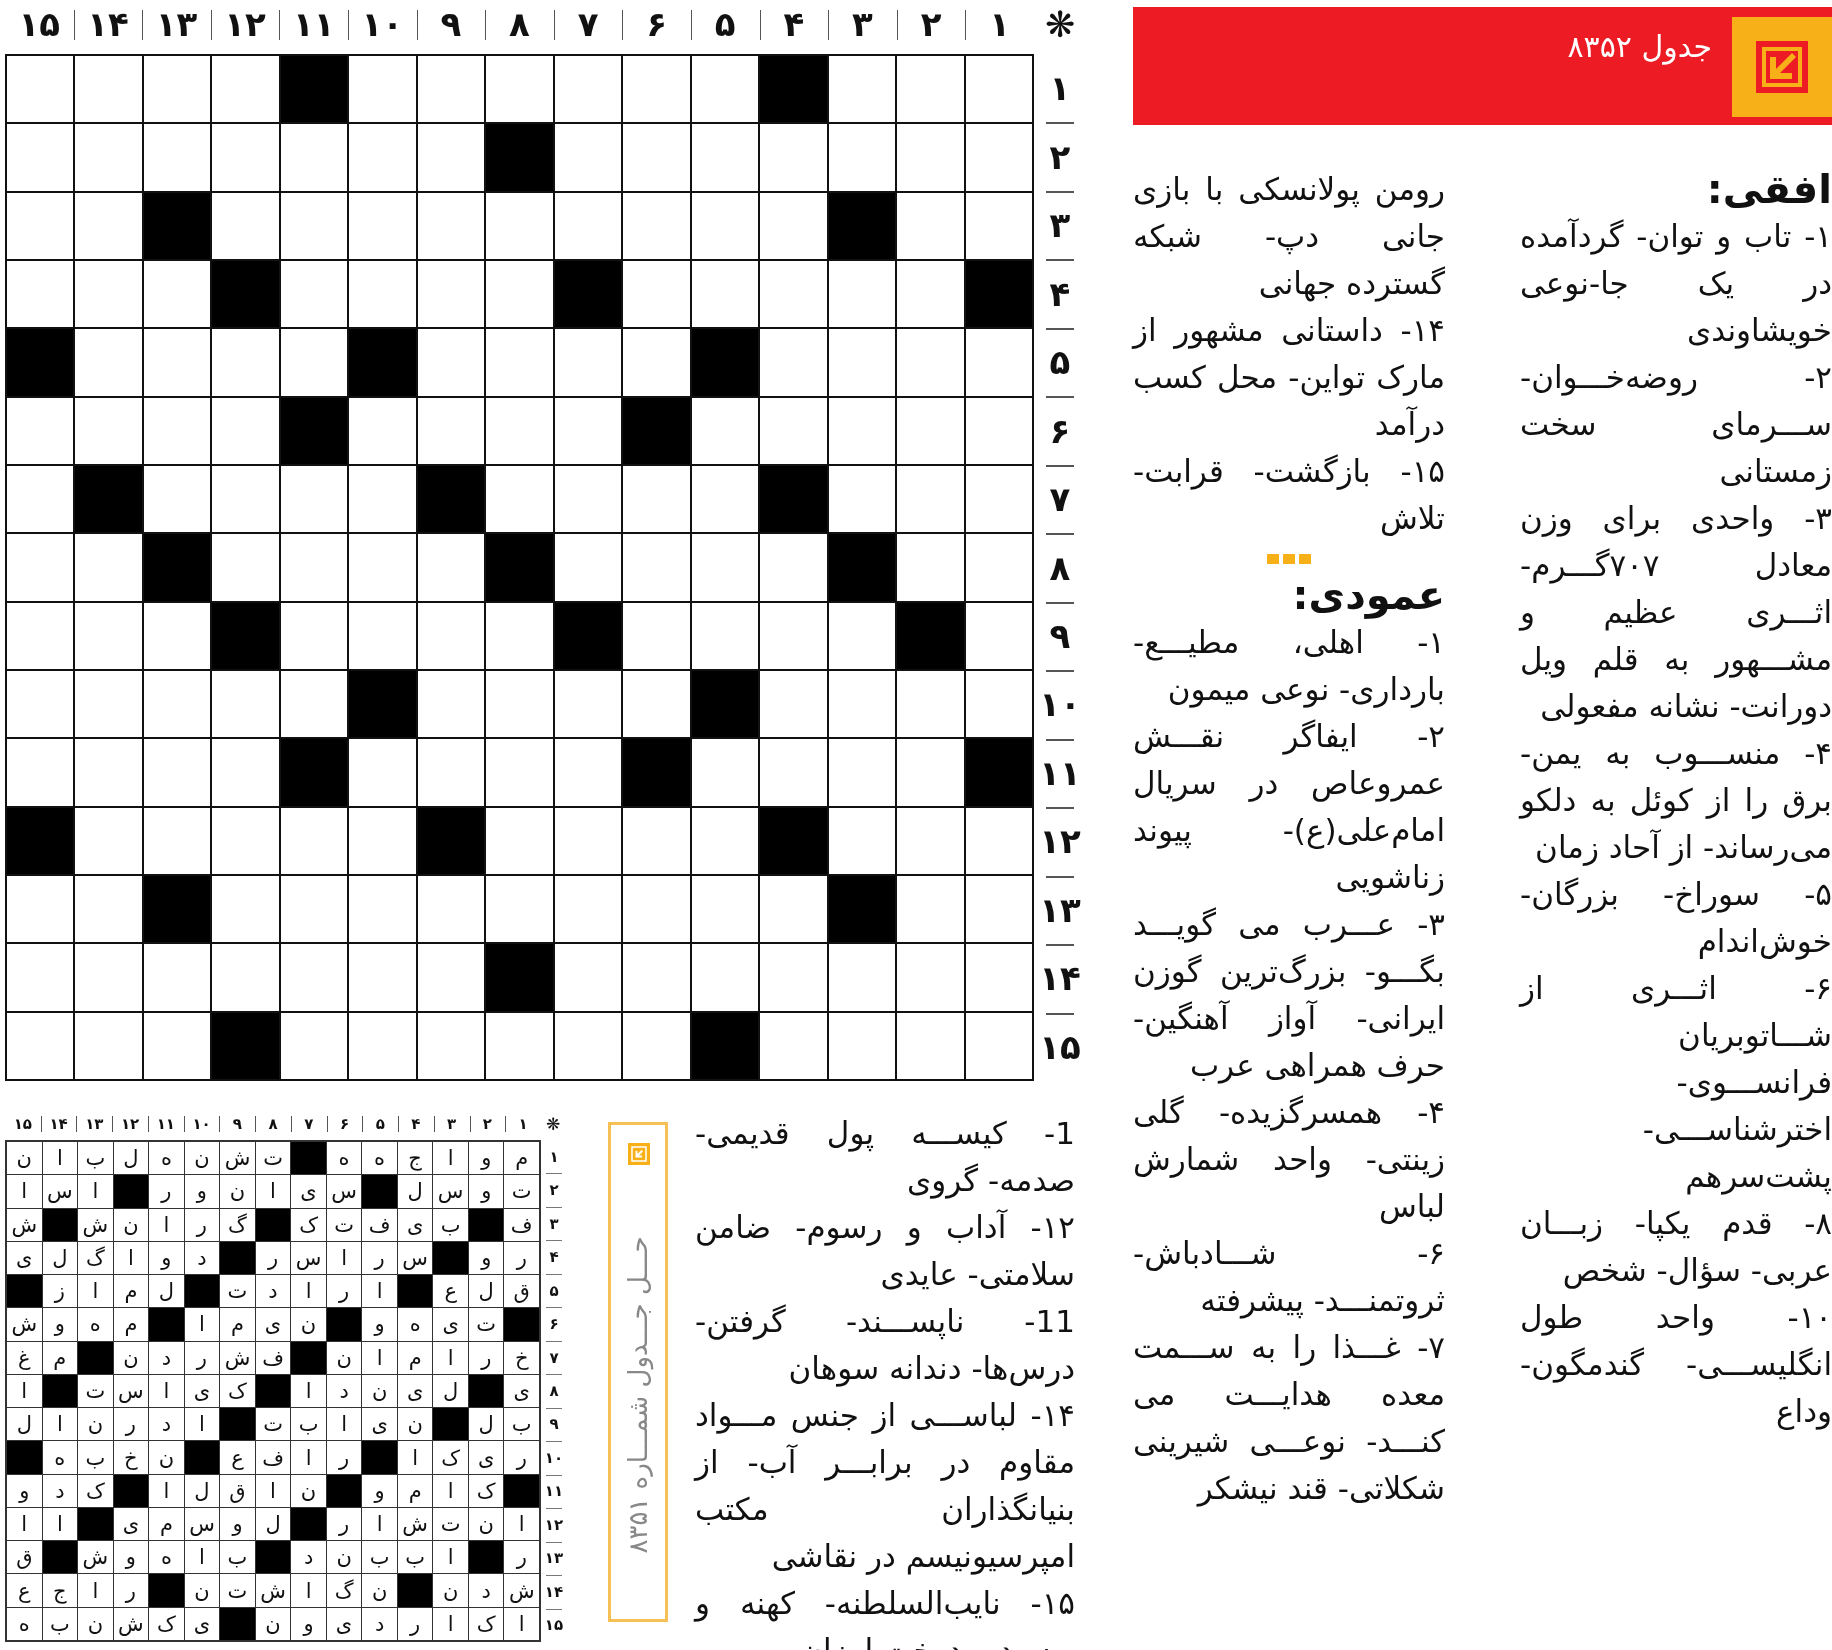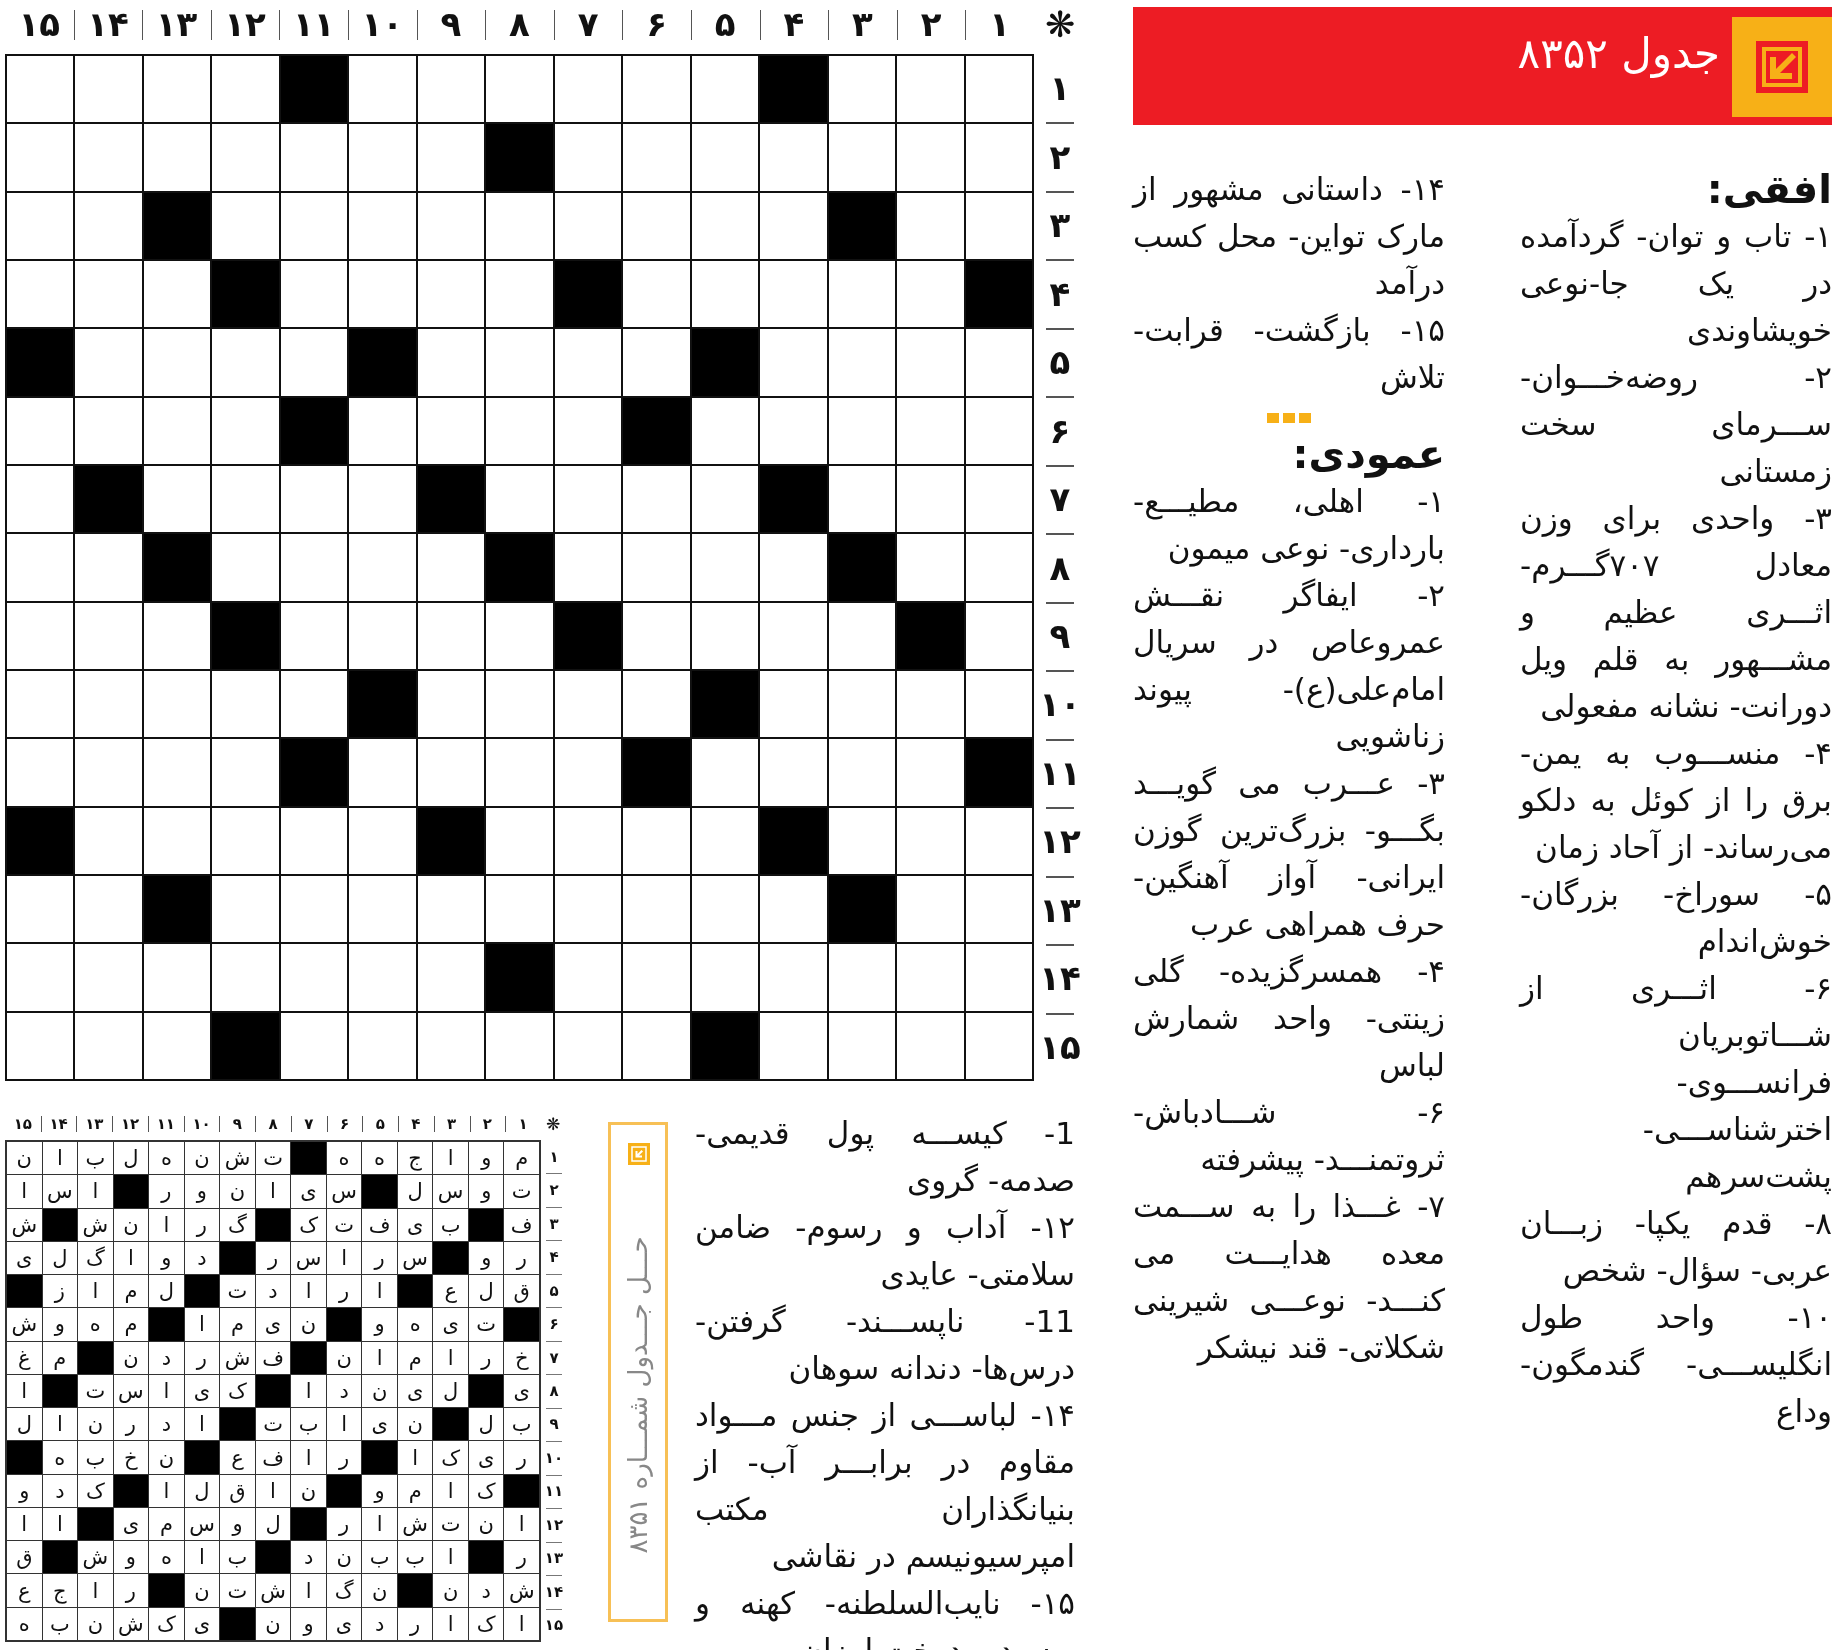--- a/index.html
+++ b/index.html
@@ -20,21 +20,21 @@
   #main-grid .cell { background:#fff; }
   #main-grid .cell.black { background:#000; }
 
   
   #row-numbers { left:1036px; top:54px; width:48px; height:1027px; display:flex; flex-direction:column; }
   #row-numbers .rn { flex:1; display:flex; align-items:center; justify-content:center; font-weight:bold; font-size:34px; position:relative; }
   #row-numbers .rn + .rn::before { content:""; position:absolute; top:0; left:10px; right:10px; height:2px; background:#555; }
 
   
   #banner { left:1133px; top:7px; width:699px; height:118px; background:#ed1c24; }
-  #banner-title { right:112px; top:22px; color:#fff; font-size:42px; direction:rtl; white-space:nowrap; }
+  #banner-title { right:120px; top:22px; color:#fff; font-size:30px; direction:rtl; white-space:nowrap; }
   #banner-logo { right:0; top:10px; width:100px; height:100px; background:#f7b017; display:flex; align-items:center; justify-content:center; }
 
   
   .clues { direction:rtl; text-align:justify; font-size:31px; line-height:47px; }
   .clues p { margin:0; text-align-last:right; }
   .clues .heading { font-weight:bold; font-size:40px; }
   #col-right { left:1520px; top:166px; width:312px; }
   #col-mid { left:1133px; top:166px; width:312px; }
   #col-bottom { left:695px; top:1110px; width:380px; }
   .divider-dots { display:flex; justify-content:center; gap:4px; margin:12px 0 8px; }
@@ -343,20 +343,21 @@
     <p>۱- تاب و توان- گردآمده در یک جا-نوعی خویشاوندی</p>
     <p>۲- روضه‌خـــوان- ســـرمای سخت زمستانی</p>
     <p>۳- واحدی برای وزن معادل ۷۰۷گـــرم- اثـــری عظیم و مشـــهور به قلم ویل دورانت- نشانه مفعولی</p>
     <p>۴- منســـوب به یمن- برق را از کوئل به دلکو می‌رساند- از آحاد زمان</p>
     <p>۵- سوراخ- بزرگان- خوش‌اندام</p>
     <p>۶- اثـــری از شـــاتوبریان فرانســـوی- اخترشناســـی- پشت‌سرهم</p>
     <p>۸- قدم یکپا- زبـــان عربی- سؤال- شخص</p>
     <p>۱۰- واحد طول انگلیســـی- گندمگون- وداع</p>
   </div>
 <div id="col-mid" class="abs clues">
+    <p>رومن پولانسکی با بازی جانی دپ- شبکه گسترده جهانی</p>
     <p>۱۴- داستانی مشهور از مارک تواین- محل کسب درآمد</p>
     <p>۱۵- بازگشت- قرابت- تلاش</p>
     <div class="divider-dots">
       <span></span>
       <span></span>
       <span></span>
     </div>
     <p class="heading">عمودی:</p>
     <p>۱- اهلی، مطیـــع- بارداری- نوعی میمون</p>
     <p>۲- ایفاگر نقـــش عمروعاص در سریال امام‌علی(ع)- پیوند زناشویی</p>

